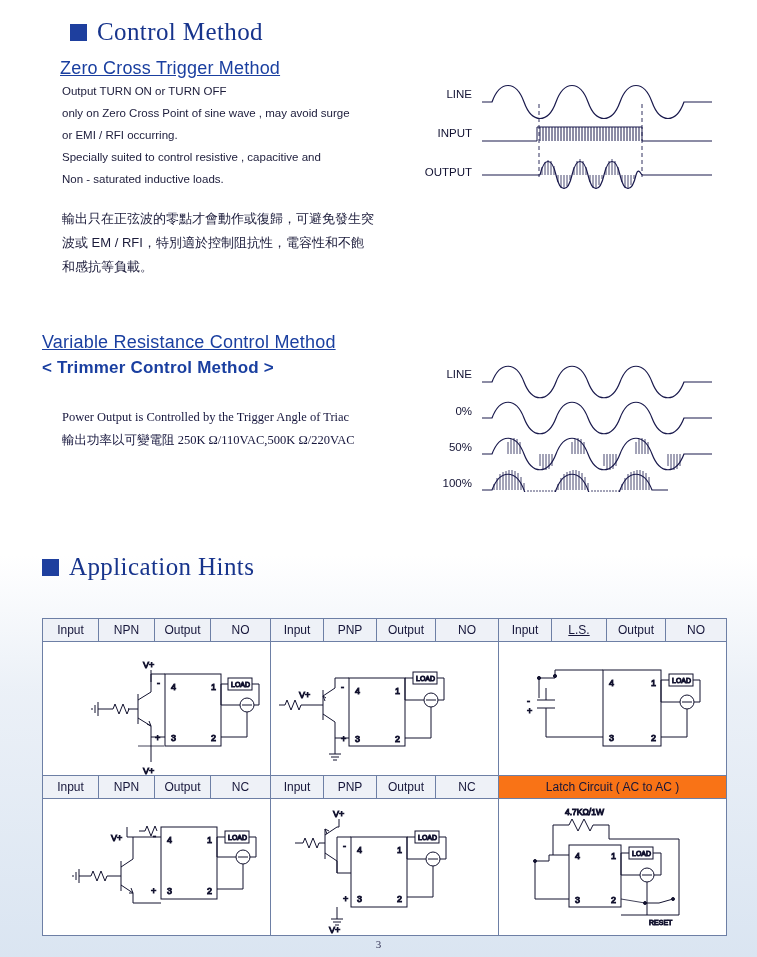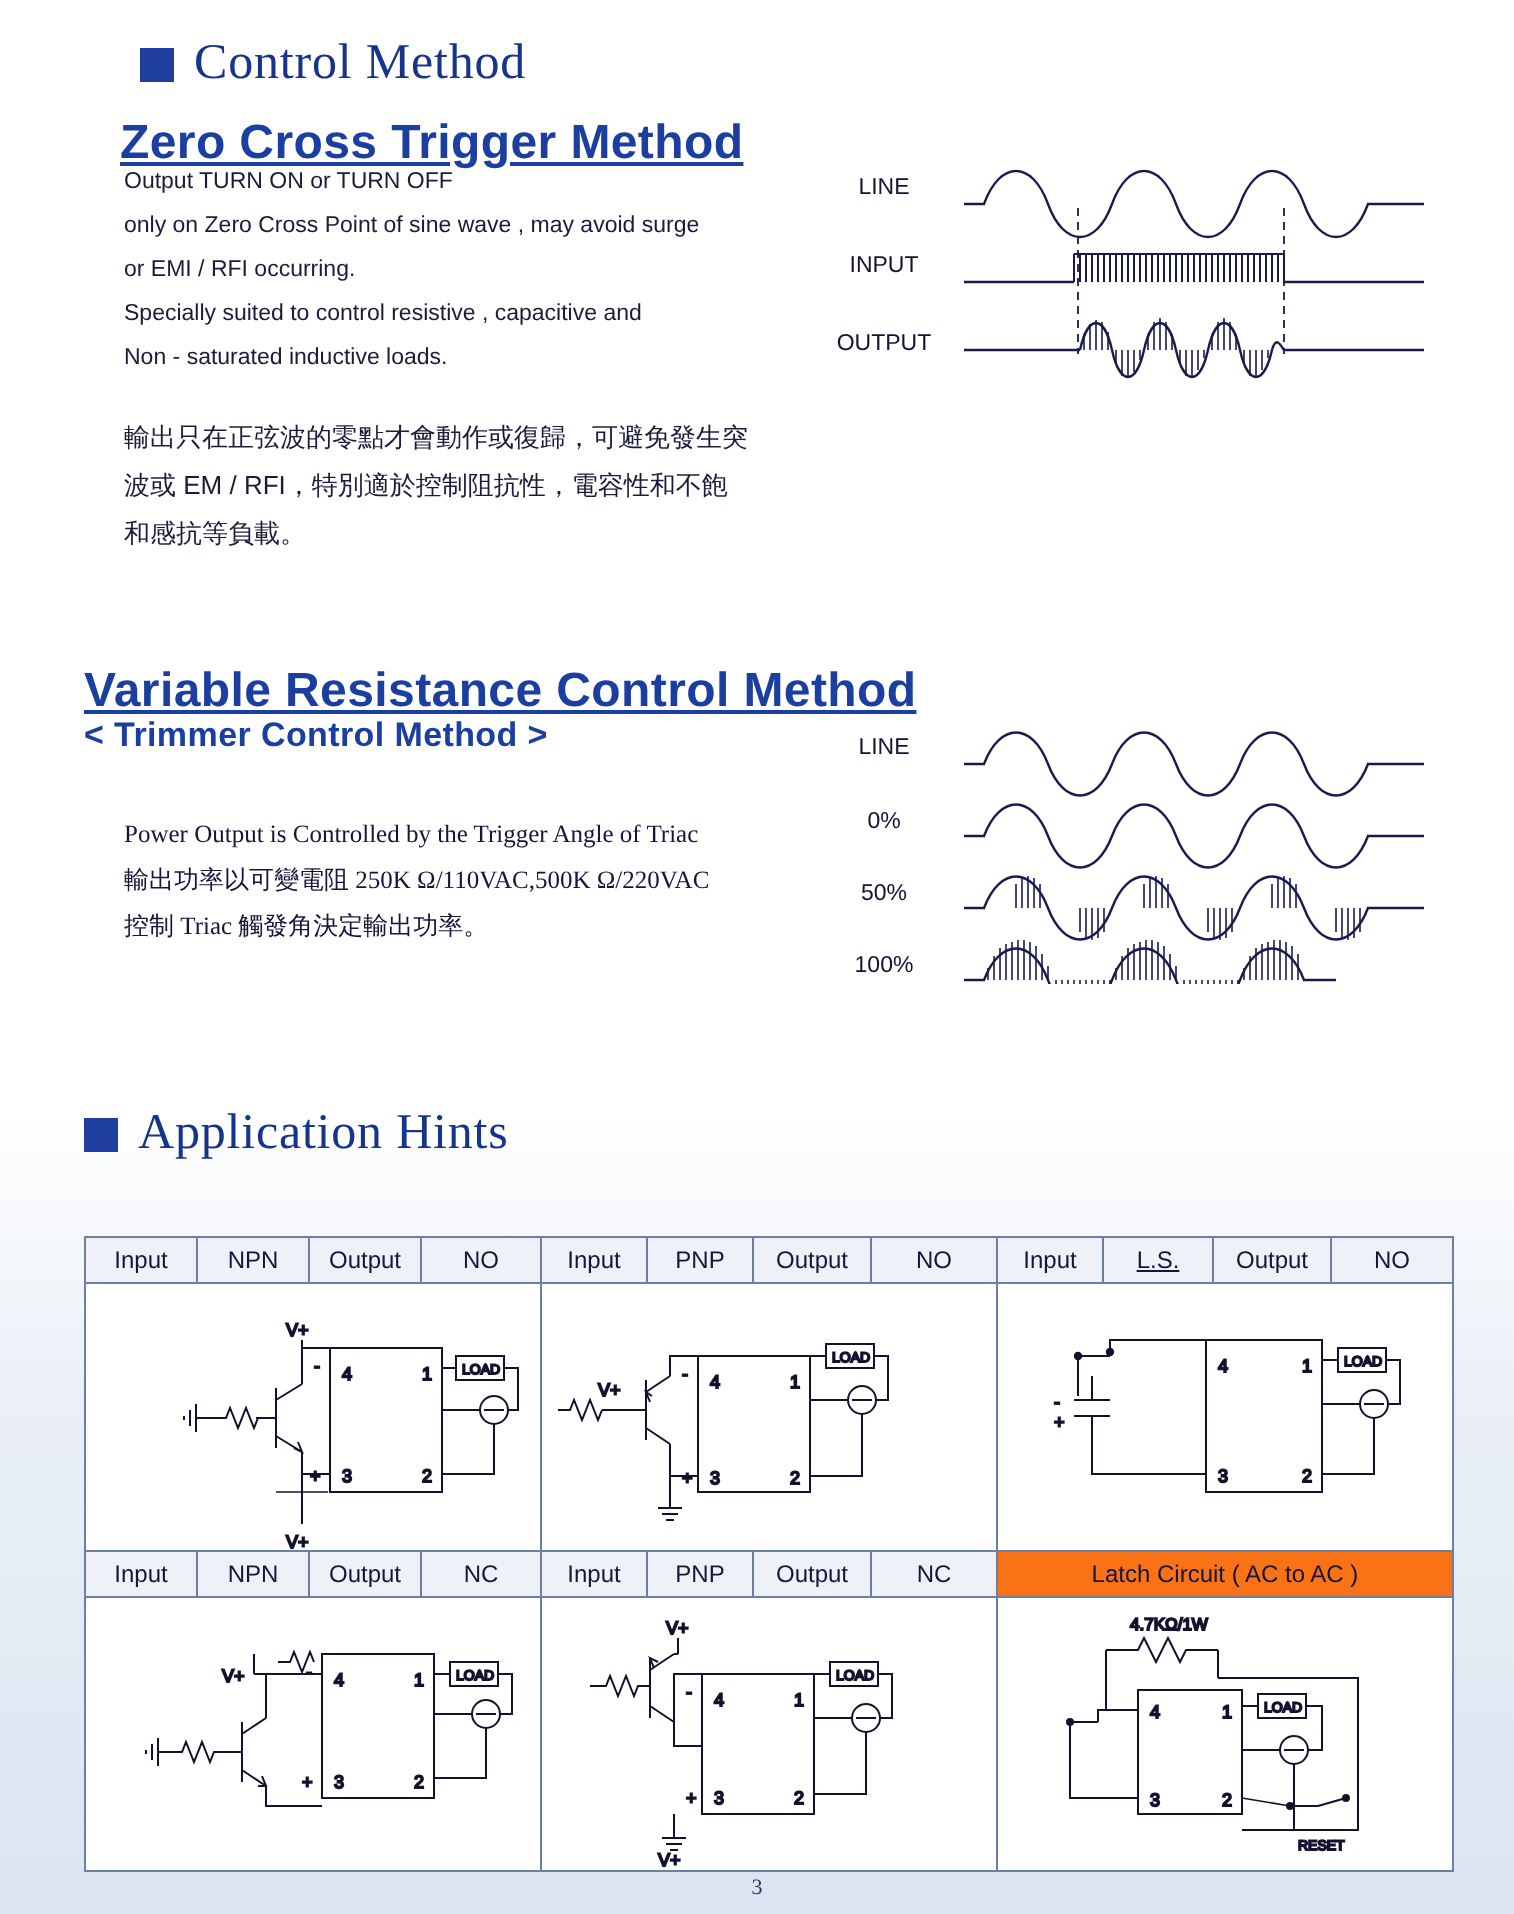--- a/index.html
+++ b/index.html
@@ -44,22 +44,22 @@
   .section-title {
     font-family: "Liberation Serif", serif;
     font-size: 25px;
     color: #17348c;
     letter-spacing: 0.4px;
   }
 
   
   .sub-head {
     position: absolute;
-    font-size: 24px;
-    font-weight: bold;
+    font-size: 18px;
+    font-weight: normal;
     color: #1a3fa0;
     text-decoration: underline;
     letter-spacing: 0.2px;
   }
   .sub-head2 {
     position: absolute;
     font-size: 17px;
     font-weight: bold;
     color: #1a3fa0;
     letter-spacing: 0.2px;
@@ -85,21 +85,21 @@
     line-height: 23px;
   }
   .serif-text div { white-space: nowrap; }
 
   
   .wave-block { position: absolute; }
   .wave-label {
     position: absolute;
     font-size: 11.5px;
     color: #121233;
-    text-align: center;
+    text-align: right;
     width: 60px;
   }
 
   
   .hints-table {
     position: absolute;
     left: 42px;
     top: 618px;
     width: 672px;
     border-collapse: collapse;
@@ -222,21 +222,20 @@
       </g>
     </svg>
   </div>
 
   <div class="sub-head" style="left:42px; top:332px;">Variable Resistance Control Method</div>
   <div class="sub-head2" style="left:42px; top:358px;">&lt; Trimmer Control Method &gt;</div>
 
   <div class="serif-text" style="left:62px; top:406px;">
     <div>Power Output is Controlled by the Trigger Angle of Triac</div>
     <div>輸出功率以可變電阻 250K Ω/110VAC,500K Ω/220VAC</div>
-    <div>控制 Triac 觸發角決定輸出功率。</div>
   </div>
 
   <div class="wave-block" style="left:412px; top:368px; width:300px; height:130px;">
     <div class="wave-label" style="left:0px; top:0px;">LINE</div>
     <div class="wave-label" style="left:0px; top:37px;">0%</div>
     <div class="wave-label" style="left:0px; top:73px;">50%</div>
     <div class="wave-label" style="left:0px; top:109px;">100%</div>
 
     <svg width="230" height="130" viewBox="0 0 230 130" style="position:absolute; left:70px; top:-6px;">
       <g stroke="#1a1a4d" fill="none" stroke-width="1.2">

